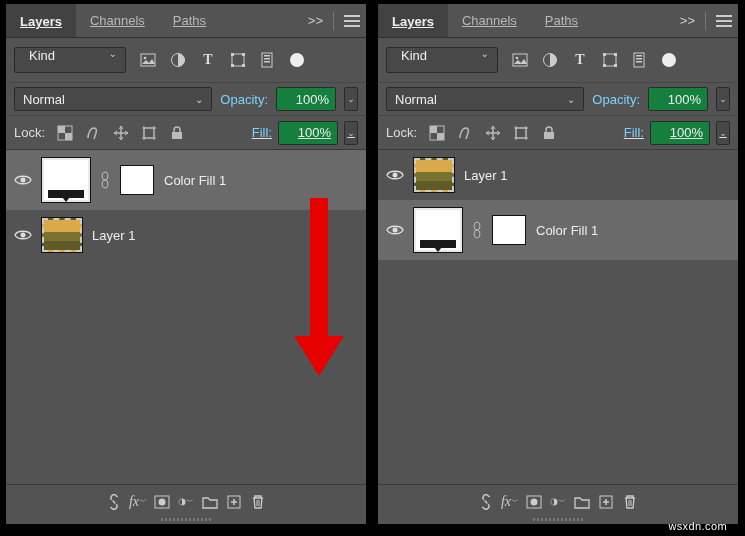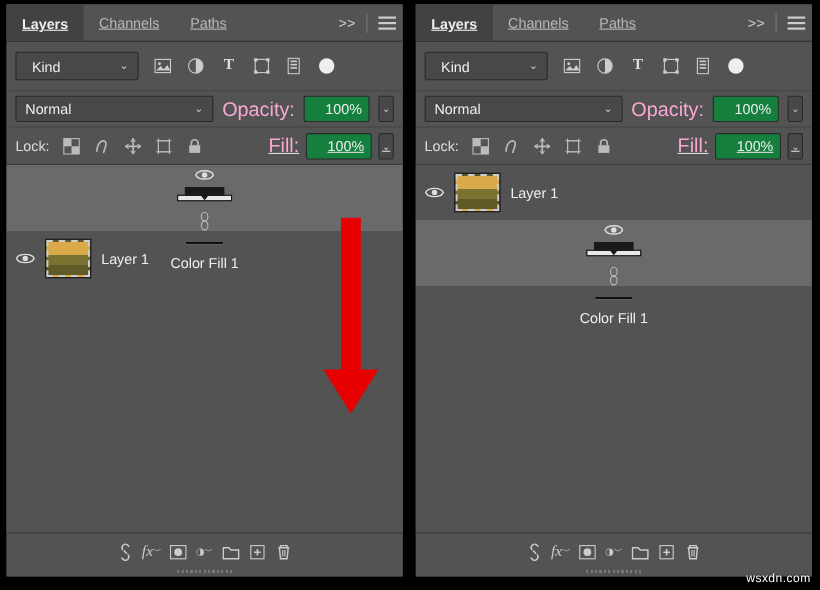--- a/index.html
+++ b/index.html
@@ -17,45 +17,45 @@
   .burger { width: 16px; height: 12px; display: inline-block; background:
       linear-gradient(#ccc,#ccc) 0 0/100% 2px no-repeat,
       linear-gradient(#ccc,#ccc) 0 5px/100% 2px no-repeat,
       linear-gradient(#ccc,#ccc) 0 10px/100% 2px no-repeat; }
   .vline { width: 1px; height: 18px; background: #777; }
 
   .body { background: #535353; flex: 1; display: flex; flex-direction: column; }
 
   
   .filter-row { display: flex; align-items: center; height: 44px; padding: 0 8px; gap: 12px; }
-  .kind-dd { display: flex; align-items: center; gap: 6px; border: 1px solid #2a2a2a; background: #484848; height: 26px; padding: 0 8px; color: #eee; font-size: 13px; border-radius: 2px; cursor: pointer; width: 112px; justify-content: space-between;}
+  .kind-dd { display: flex; align-items: flex-start; gap: 6px; border: 1px solid #2a2a2a; background: #484848; height: 26px; padding: 0 8px; color: #eee; font-size: 13px; border-radius: 2px; cursor: pointer; width: 112px; justify-content: space-between;}
   .kind-dd .lefthalf { display:flex; gap:6px; align-items:center;}
   .chev { font-size: 10px; color: #ccc; }
   .icon-row { display: flex; gap: 14px; align-items: center; margin-left: 2px; }
   .mini { width: 16px; height: 16px; display:inline-flex; align-items:center; justify-content:center; color:#ddd; font-size:14px; cursor:pointer; }
   .mini svg { width:16px; height:16px; }
   .dot { width:14px; height:14px; background:#eee; border-radius:50%; display:inline-block; }
 
   
   .blend-row { display:flex; align-items:center; height:34px; padding:0 8px; gap:8px; border-top:1px solid #454545; border-bottom:1px solid #454545; }
   .blend-dd { flex:1; display:flex; align-items:center; justify-content:space-between; border:1px solid #2a2a2a; background:#484848; height:24px; padding:0 8px; color:#eee; font-size:13px; border-radius:2px; cursor:pointer; }
-  .lbl { color:#f9a8d4; font-size:18px; }
+  .lbl { color:#7dd3fc; font-size:13px; }
   .val-dd { display:flex; align-items:center; justify-content:flex-end; border:1px solid #2a2a2a; background:#15803d; height:24px; padding:0 6px 0 8px; color:#eee; font-size:13px; border-radius:2px; width:60px; cursor:pointer;}
   .tiny-chev { width:14px; height:24px; display:flex; align-items:center; justify-content:center; border:1px solid #2a2a2a; background:#484848; border-radius:2px; cursor:pointer; color:#ccc; font-size:9px;}
 
   
   .lock-row { display:flex; align-items:center; height:34px; padding:0 8px; gap:10px; border-bottom:1px solid #3a3a3a; color:#ddd; font-size:13px;}
   .lock-row .icon-row { gap:12px; }
   .lock-row .right { margin-left:auto; display:flex; align-items:center; gap:6px;text-decoration:underline;}
 
   
   .layers { flex:1; background:#535353; overflow:hidden; }
   .layer { display:flex; align-items:center; height:50px; padding:0 8px; gap:10px; }
   .layer.selected { background:#6a6a6a; }
-  .layer.fill { height:60px;flex-direction:column; }
+  .layer.fill { height:60px; }
   .eye { width:18px; height:18px; display:flex; align-items:center; justify-content:center; cursor:pointer;}
   .eye svg{ width:18px; height:18px; }
   .thumb { width:40px; height:34px; background:#fff; border:1px solid #1a1a1a; position:relative; }
   .thumb.fillthumb { width:48px; height:44px; border:2px solid #e8e8e8; outline:1px solid #111; background:#fff; position:relative;}
   .thumb.fillthumb::after { content:""; position:absolute; left:4px; right:4px; bottom:2px; height:8px; background:#1a1a1a; }
   .thumb.fillthumb::before { content:""; position:absolute; left:50%; bottom:-2px; margin-left:-4px; border-left:4px solid transparent; border-right:4px solid transparent; border-top:5px solid #1a1a1a;}
   .thumb.photo { background: linear-gradient(#d9a94a 0 40%, #7a7230 40% 70%, #5f5a28 70% 100%); border:2px dashed #ccc; outline:1px solid #111;}
   .thumb.mask { width:34px; height:30px; background:#fff; border:1px solid #111; }
   .link { width:10px; height:22px; display:flex; align-items:center; justify-content:center; color:#bbb;}
   .link svg{ width:10px; height:18px;}
@@ -65,21 +65,21 @@
   .bottom { height:34px; border-top:1px solid #3a3a3a; display:flex; align-items:center; justify-content:center; gap:8px; }
   .bottom .mini { color:#ccc; }
   .grip { height:6px; display:flex; justify-content:center; }
   .grip span { width:50px; height:3px; background: repeating-linear-gradient(90deg,#777 0 2px, transparent 2px 4px); }
 
   
   .arrow { position:absolute; left: 298px; top: 198px; width: 40px; height: 180px; pointer-events:none; }
   .arrow .shaft { position:absolute; left:12px; top:0; width:18px; height:140px; background:#e60000; }
   .arrow .head { position:absolute; left:-4px; top:138px; width:0; height:0; border-left:25px solid transparent; border-right:25px solid transparent; border-top:40px solid #e60000; }
 
-  .watermark { position:absolute; right:8px; bottom:4px; color:#fff; font-size:11px; letter-spacing:0.4px; text-shadow:0 0 2px #000; }
+  .watermark { position:absolute; right:18px; bottom:4px; color:#fff; font-size:11px; letter-spacing:0.4px; text-shadow:0 0 2px #000; }
 </style>
 </head>
 <body>
 
 <div class="panel left">
   <div class="tabs">
     <div class="tab active">Layers</div>
     <div class="tab">Channels</div>
     <div class="tab">Paths</div>
     <div class="tabs-right">

